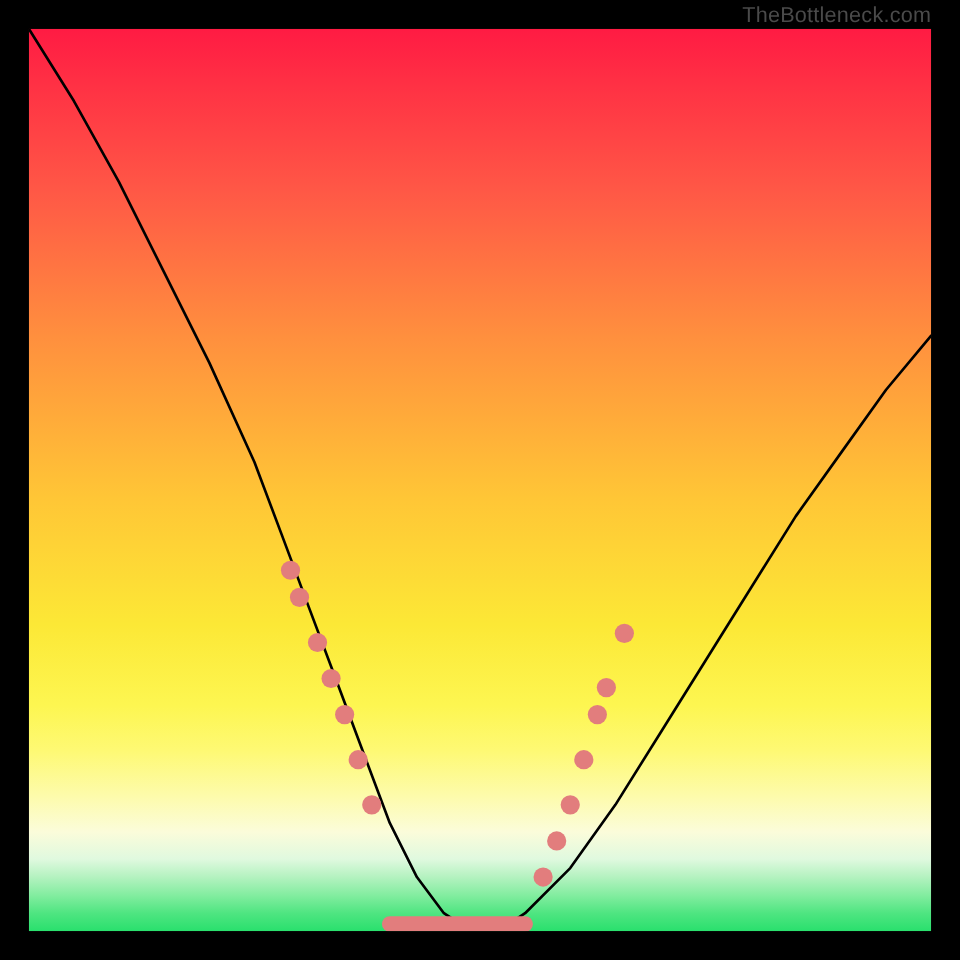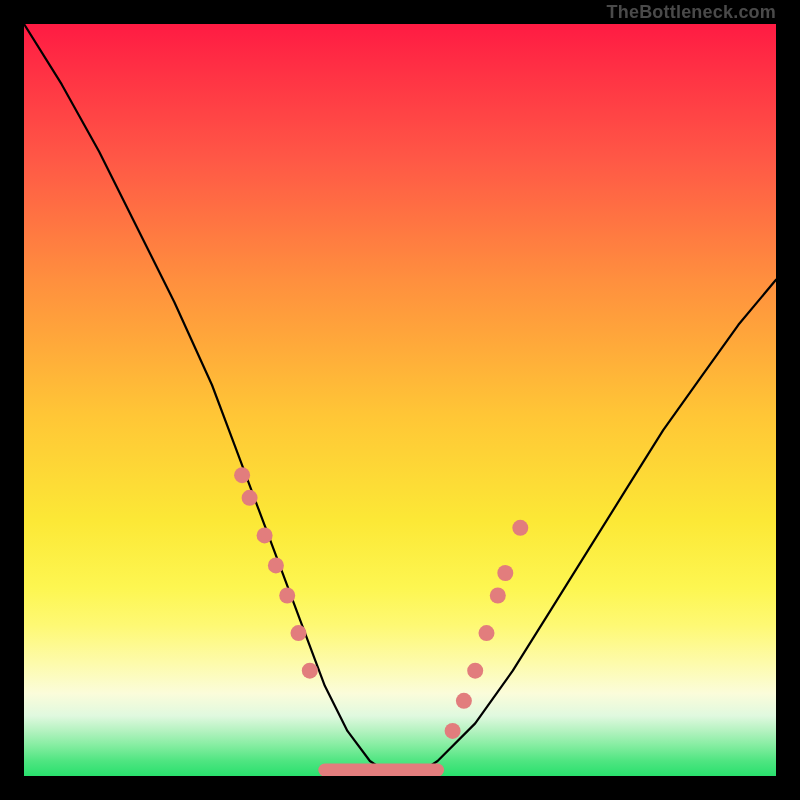--- a/index.html
+++ b/index.html
@@ -46,21 +46,21 @@
       #29e06d 100%
     );
   }
   .watermark {
     position: absolute;
     top: 0;
     right: 24px;
     height: 36px;
     line-height: 24px;
     color: #4a4a4a;
-    font-weight: 700;
+    font-weight: 400;
     font-size: 18px;
     letter-spacing: 0.2px;
     z-index: 20;
   }
   svg.curve {
     position: absolute;
     inset: 0;
     width: 752px;
     height: 752px;
   }

